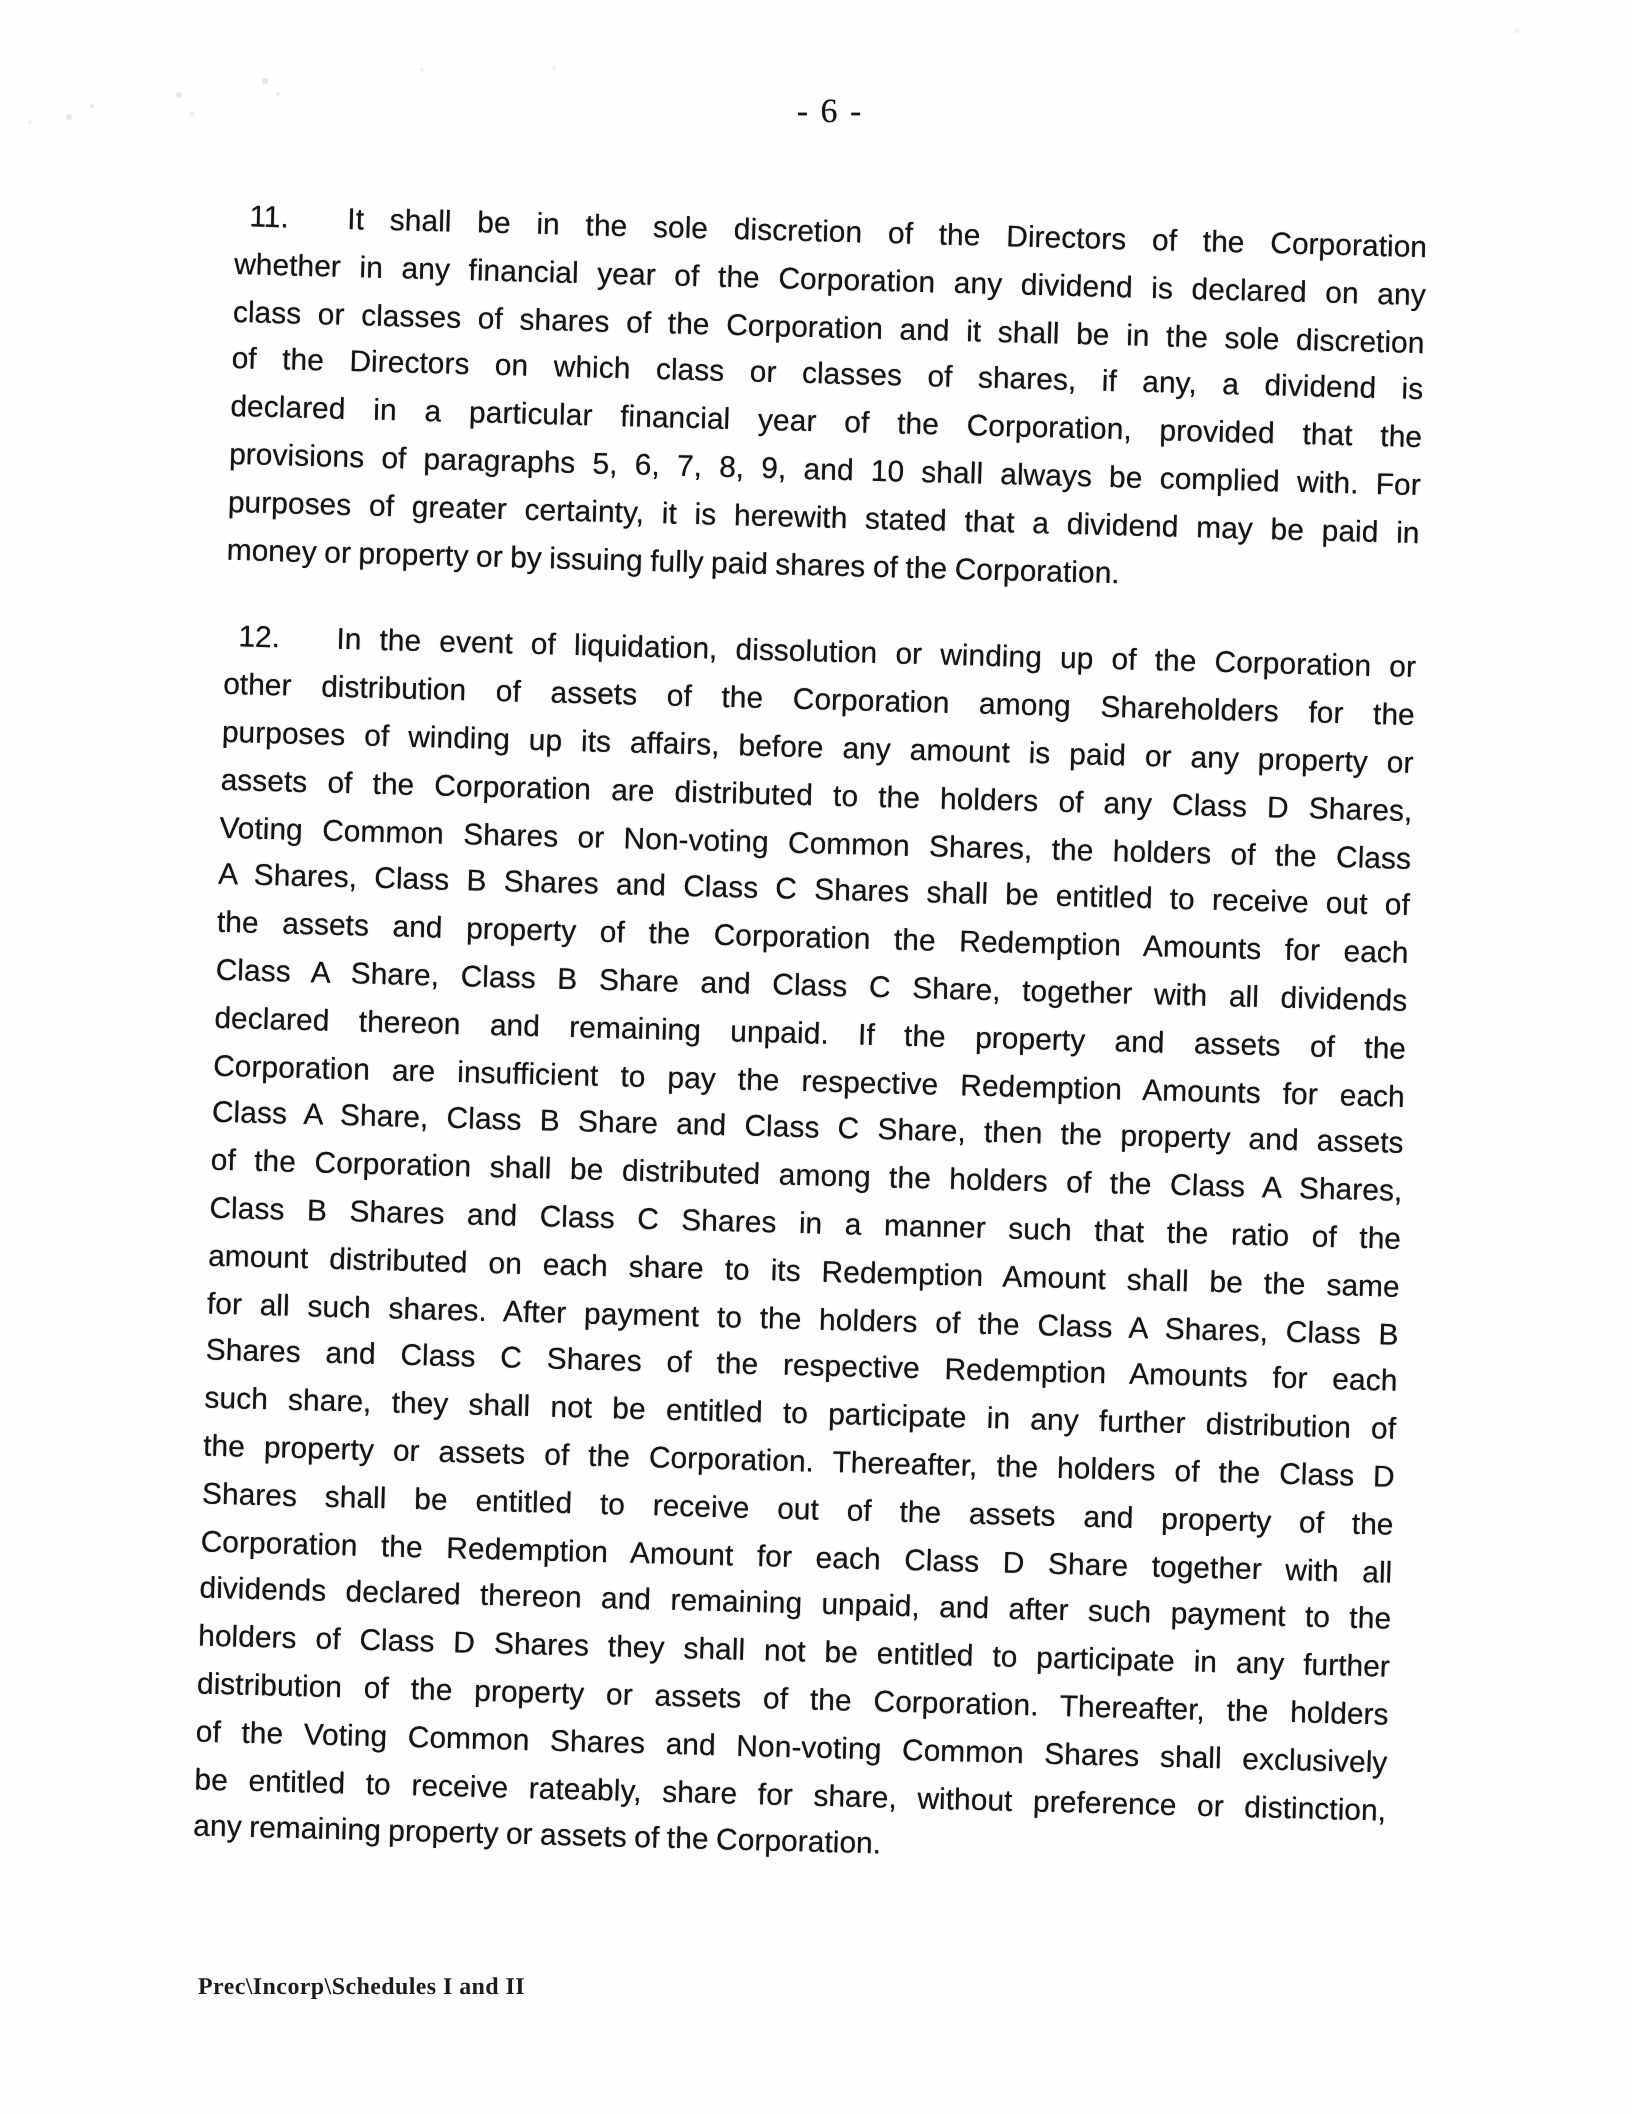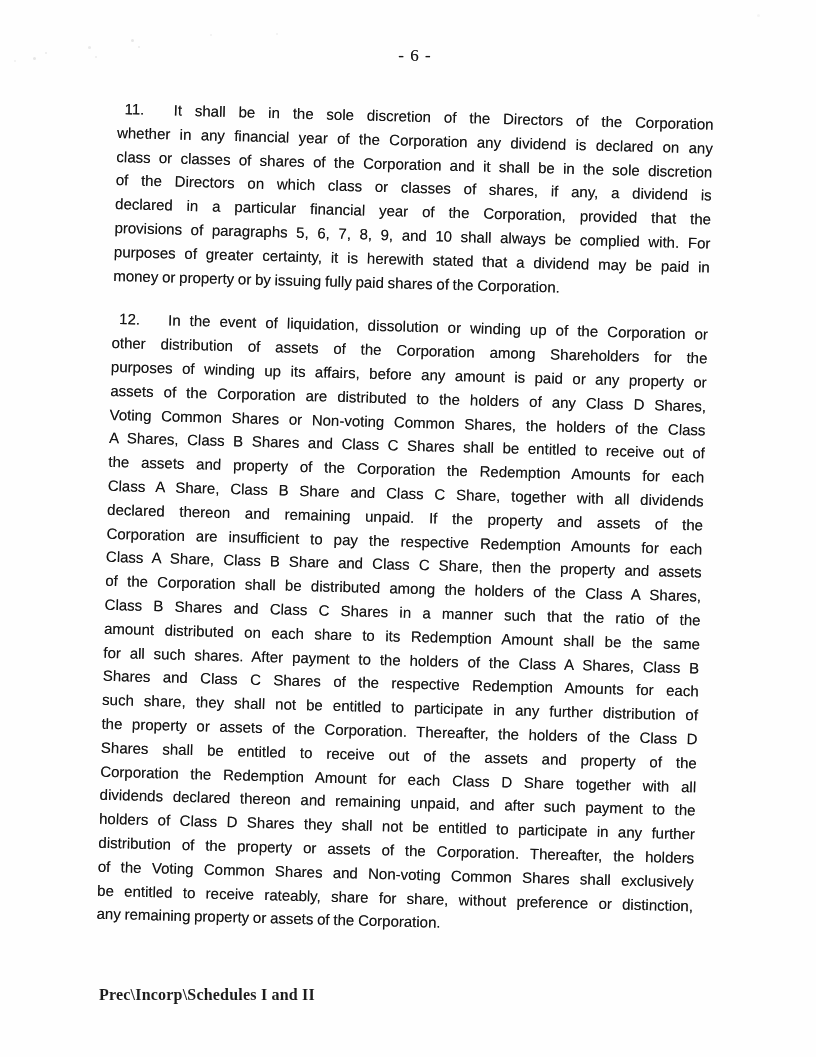--- a/index.html
+++ b/index.html
@@ -54,21 +54,21 @@
     display: inline-block;
     width: 49px;
     margin-left: 7px;
   }
   .footer {
     position: absolute;
     left: 99px;
     top: 986px;
     font-family: "Liberation Serif", "DejaVu Serif", serif;
     font-weight: bold;
-    font-size: 16px;
+    font-size: 12px;
     letter-spacing: 0.2px;
     color: #1c1c1c;
   }
   .speck {
     position: absolute;
     border-radius: 50%;
     background: #b9b9b9;
   }
 </style>
 </head>

